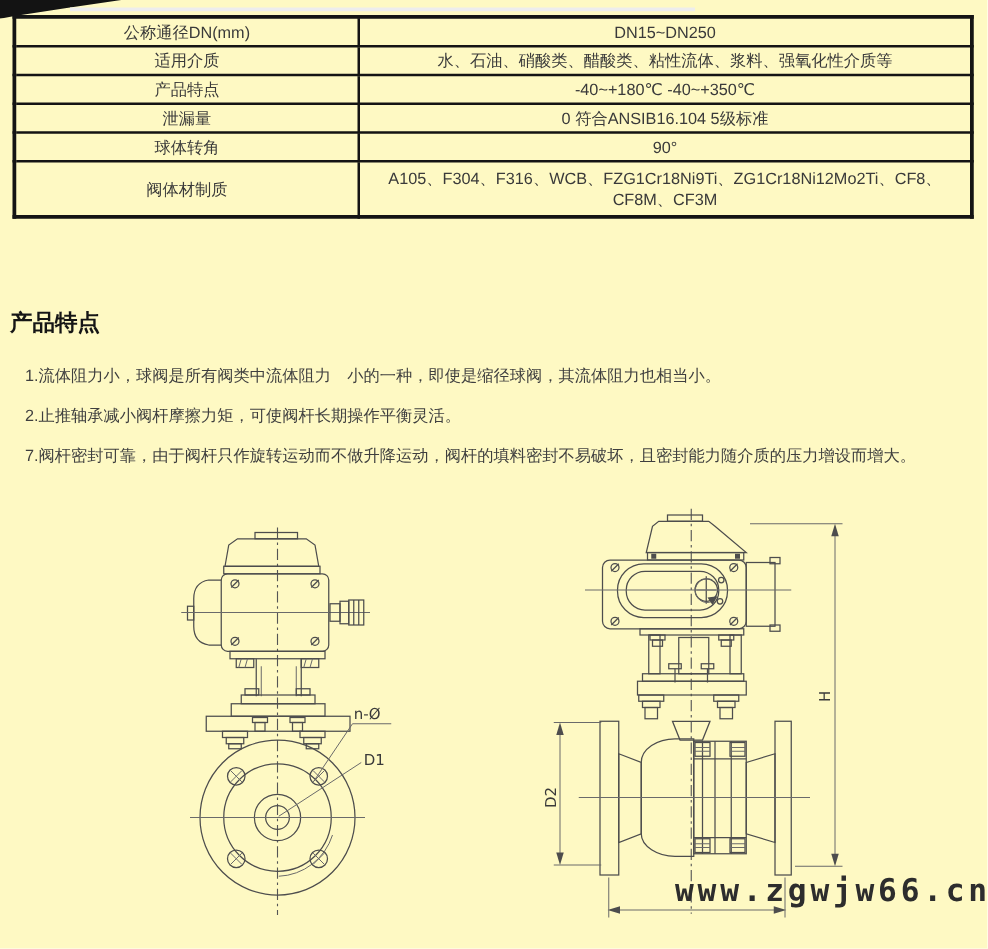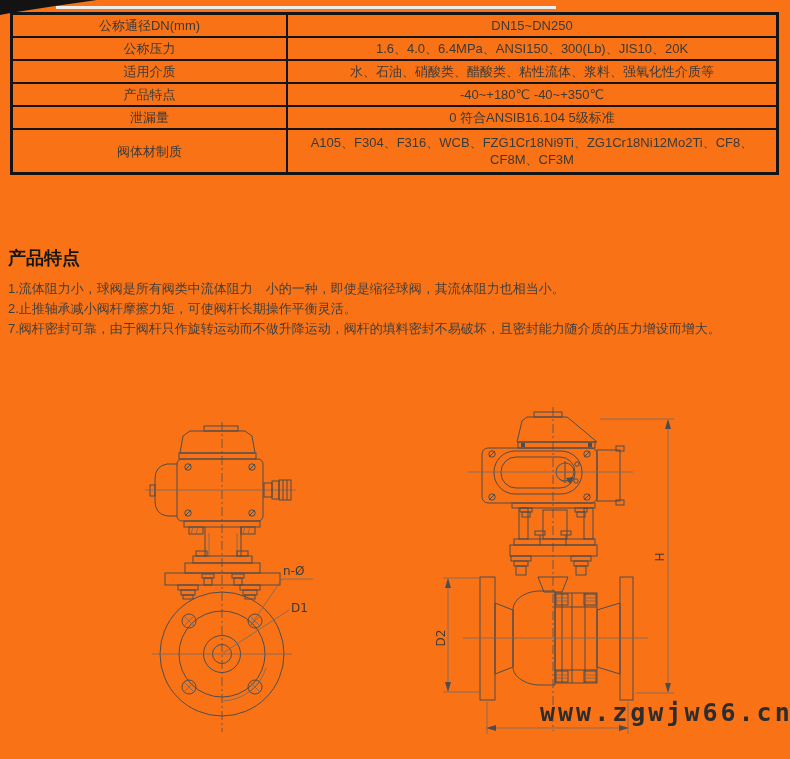--- a/index.html
+++ b/index.html
@@ -1,34 +1,34 @@
 <!DOCTYPE html>
 <html><head>
 <meta charset="utf-8">
 <style>
   html,body{margin:0;padding:0;background:#fff;}
-  .page{position:relative;width:790px;height:759px;background:#f97316;overflow:hidden;
+  .page{position:relative;width:790px;height:759px;background:#fef9c3;overflow:hidden;
         font-family:"Liberation Sans","DejaVu Sans",sans-serif;}
   .wedge{position:absolute;left:0;top:0;width:97px;height:15px;background:#131313;
          clip-path:polygon(0 0,100% 0,55% 42%,12% 85%,0 100%);}
   .smudge{position:absolute;left:56px;top:6px;width:500px;height:3px;background:#ededed;}
 
   table.spec{position:absolute;left:10px;top:12px;width:769px;border-collapse:collapse;
              table-layout:fixed;border:3px solid #141414;}
   table.spec td{border:2px solid #141414;text-align:center;vertical-align:middle;
                 font-size:13px;line-height:17px;color:#3a3a3a;padding:1px 4px;height:19px;
                 overflow:hidden;}
   table.spec td.lbl{width:265px;}
   table.spec tr.tall td{height:40px;}
   table.spec tr.tall td.val{padding:1px 16px;}
   table.spec tr.last td{height:22px;}
 
   .features-heading{position:absolute;left:8px;top:246px;font-size:18px;font-weight:bold;color:#161616;}
   .features{position:absolute;left:8px;top:279px;width:777px;font-size:13px;color:#3f3f3f;line-height:20px;}
-  .features p{margin:0;}
+  .features p{margin:12px;}
 
   svg.drawing{position:absolute;left:135px;top:403px;}
   .ln{stroke:#4d4d4d;stroke-width:1;fill:none;}
   .thin{stroke:#6a6a6a;stroke-width:0.8;fill:none;}
   .cl{stroke:#555;stroke-width:0.9;fill:none;stroke-dasharray:9 3 2 3;}
   .fil{fill:#4d4d4d;stroke:none;}
   .dtxt{font-family:"DejaVu Sans",sans-serif;font-size:12px;fill:#3a3a3a;}
 
   .watermark{position:absolute;left:540px;top:698px;font-family:"DejaVu Sans Mono",monospace;
              font-weight:bold;font-size:25px;letter-spacing:3px;color:#2d2d2d;white-space:nowrap;}
@@ -41,34 +41,34 @@
   <div class="wedge"></div>
   <div class="smudge"></div>
 
   <table class="spec">
     <tbody>
       <tr>
         <td class="lbl">公称通径DN(mm)</td>
         <td class="val">DN15~DN250</td>
       </tr>
       <tr>
-        <td class="lbl">公称压力</td>
-        <td class="val">1.6、4.0、6.4MPa、ANSI150、300(Lb)、JIS10、20K</td>
-      </tr>
-      <tr>
         <td class="lbl">适用介质</td>
         <td class="val">水、石油、硝酸类、醋酸类、粘性流体、浆料、强氧化性介质等</td>
       </tr>
       <tr>
         <td class="lbl">产品特点</td>
         <td class="val">-40~+180℃ -40~+350℃</td>
       </tr>
       <tr>
         <td class="lbl">泄漏量</td>
         <td class="val">0 符合ANSIB16.104 5级标准</td>
+      </tr>
+      <tr>
+        <td class="lbl">球体转角</td>
+        <td class="val">90°</td>
       </tr>
       <tr class="tall">
         <td class="lbl">阀体材制质</td>
         <td class="val">A105、F304、F316、WCB、FZG1Cr18Ni9Ti、ZG1Cr18Ni12Mo2Ti、CF8、CF8M、CF3M</td>
       </tr>
     </tbody>
   </table>
 
   <div class="features-heading">产品特点</div>
   <div class="features">

